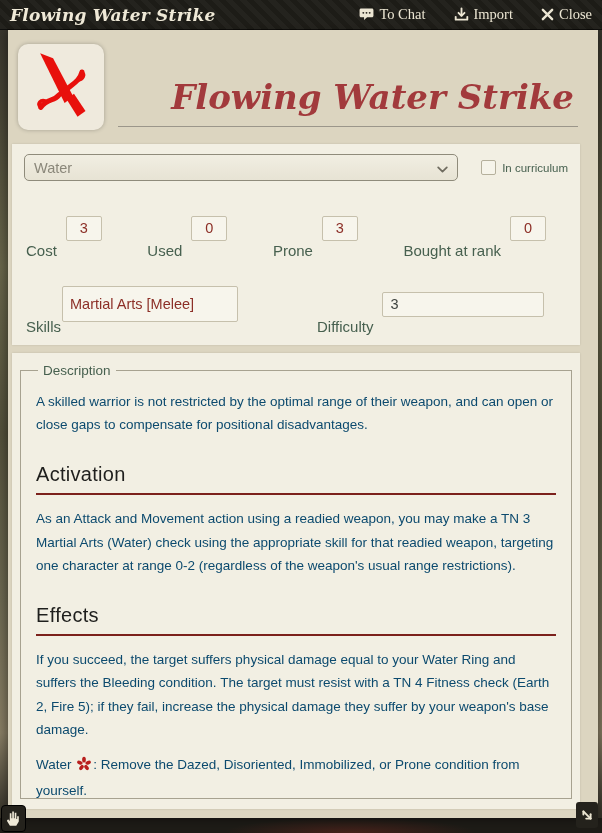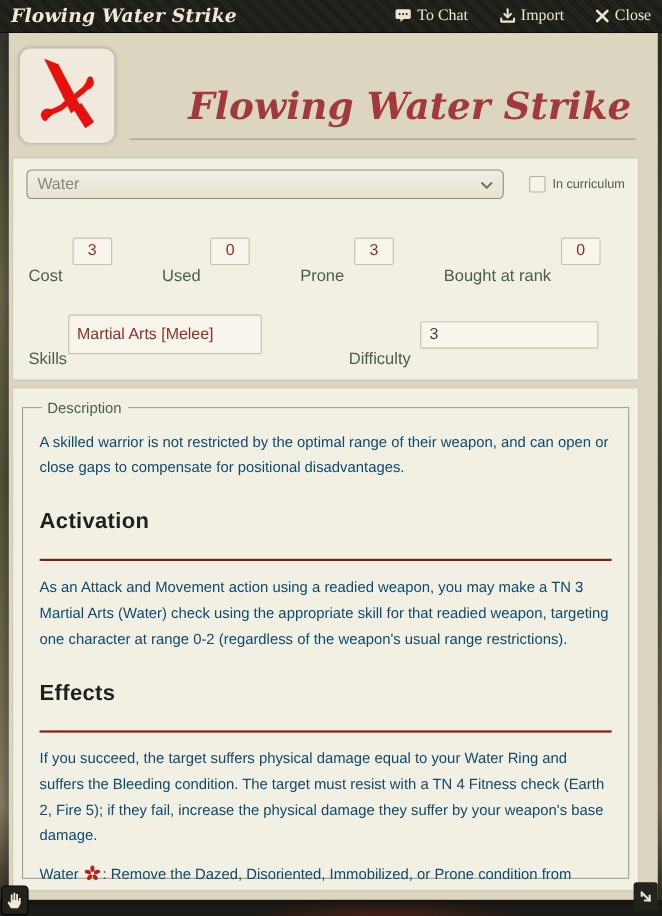--- a/index.html
+++ b/index.html
@@ -60,22 +60,22 @@
   .row-skills{ margin-top:14px; gap:1px; padding-left:2px; }
   input.skills{ width:176px; padding:17px 7px; }
   .diff-group{ margin-left:78px; display:flex; align-items:center; gap:9px; }
   input.diff{ width:162px; padding:0 7px; color:#3f4440; }
 
   
   .main-panel{ margin-top:8px; height:456px; padding:10px 8px; overflow:hidden; }
   fieldset.desc-fieldset{ border:1px solid #a7a290; height:100%; padding:0 15px 14px; }
   fieldset legend{ font-size:13.5px; color:#47604f; padding:0 5px; margin-left:2px; }
   .body-text{ font-size:13.5px; line-height:1.72; color:#0c4a6e; margin-top:12px; }
-  h2.sec-heading{ font-size:20px; font-weight:700; color:#1f1f1d; letter-spacing:.3px;
-    margin-top:27px; padding-bottom:22px; border-bottom:2px solid #7c211c; }
+  h2.sec-heading{ font-size:20px; font-weight:400; color:#1f1f1d; letter-spacing:.3px;
+    margin-top:27px; padding-bottom:7px; border-bottom:2px solid #7c211c; }
   .opp-icon{ display:inline-block; vertical-align:-3px; margin:0 1px; }
 
   
   .ref-row{ display:flex; align-items:center; margin:9px 2px 0 6px; }
   .ref-row .flabel{ font-size:14.5px; width:162px; flex:0 0 auto; }
   input.ref{ flex:1; padding:0 8px; height:26px; }
 
   
   .drag-cursor{ position:absolute; left:1px; top:805px; width:25px; height:27px; z-index:9;
     background:#24221c; border-radius:4px; border:1px solid #000; display:flex; align-items:center; justify-content:center; }

